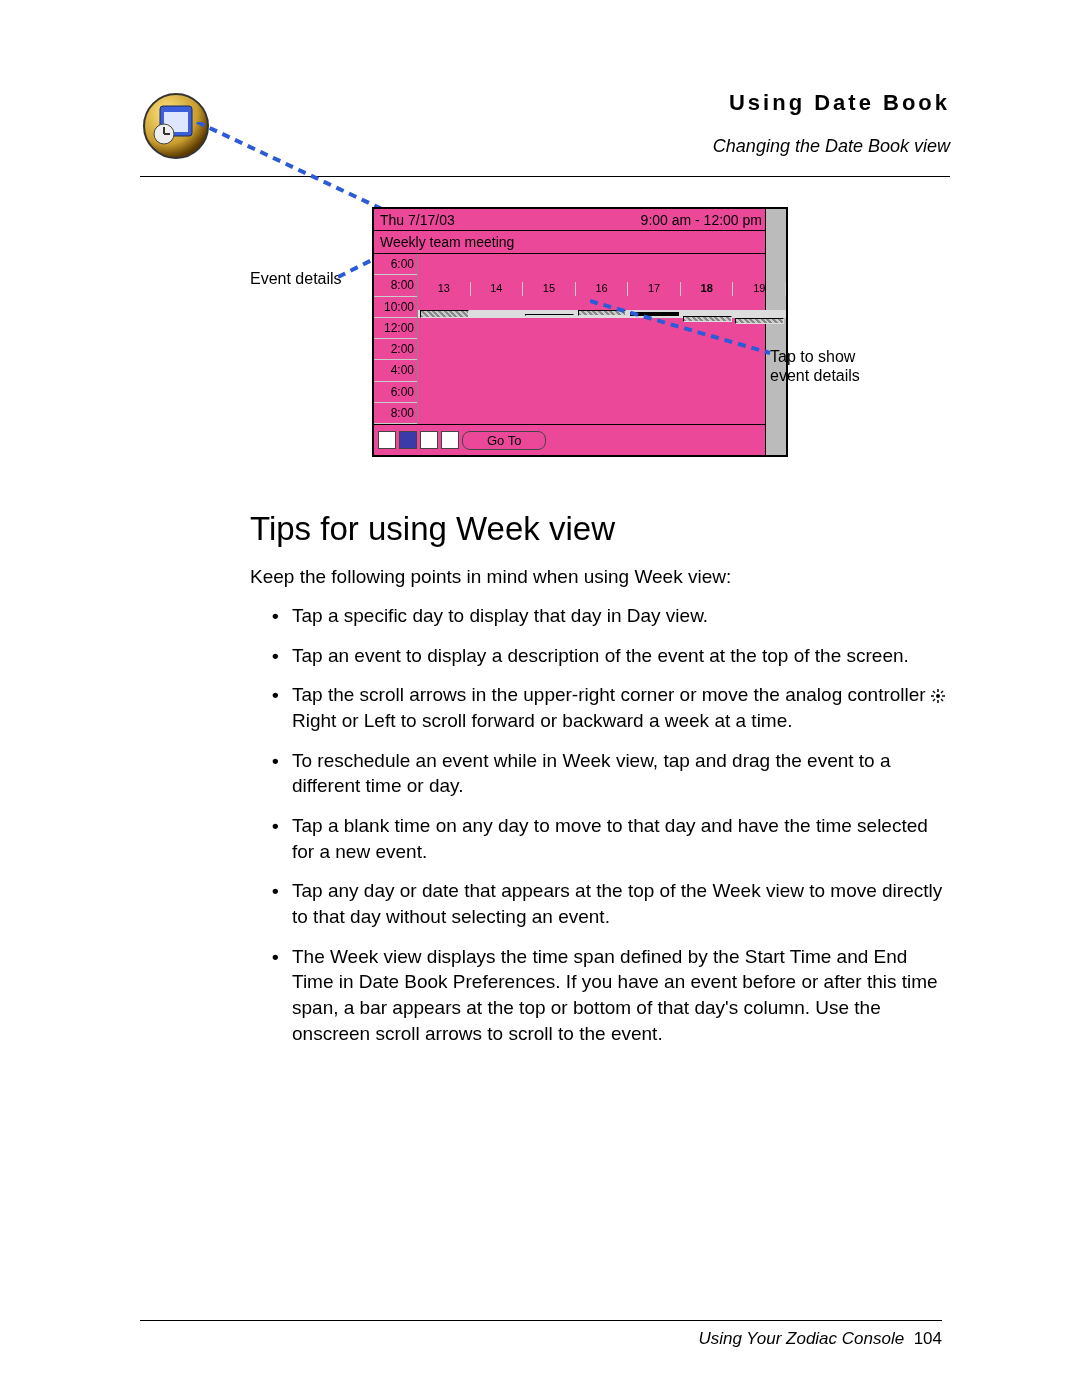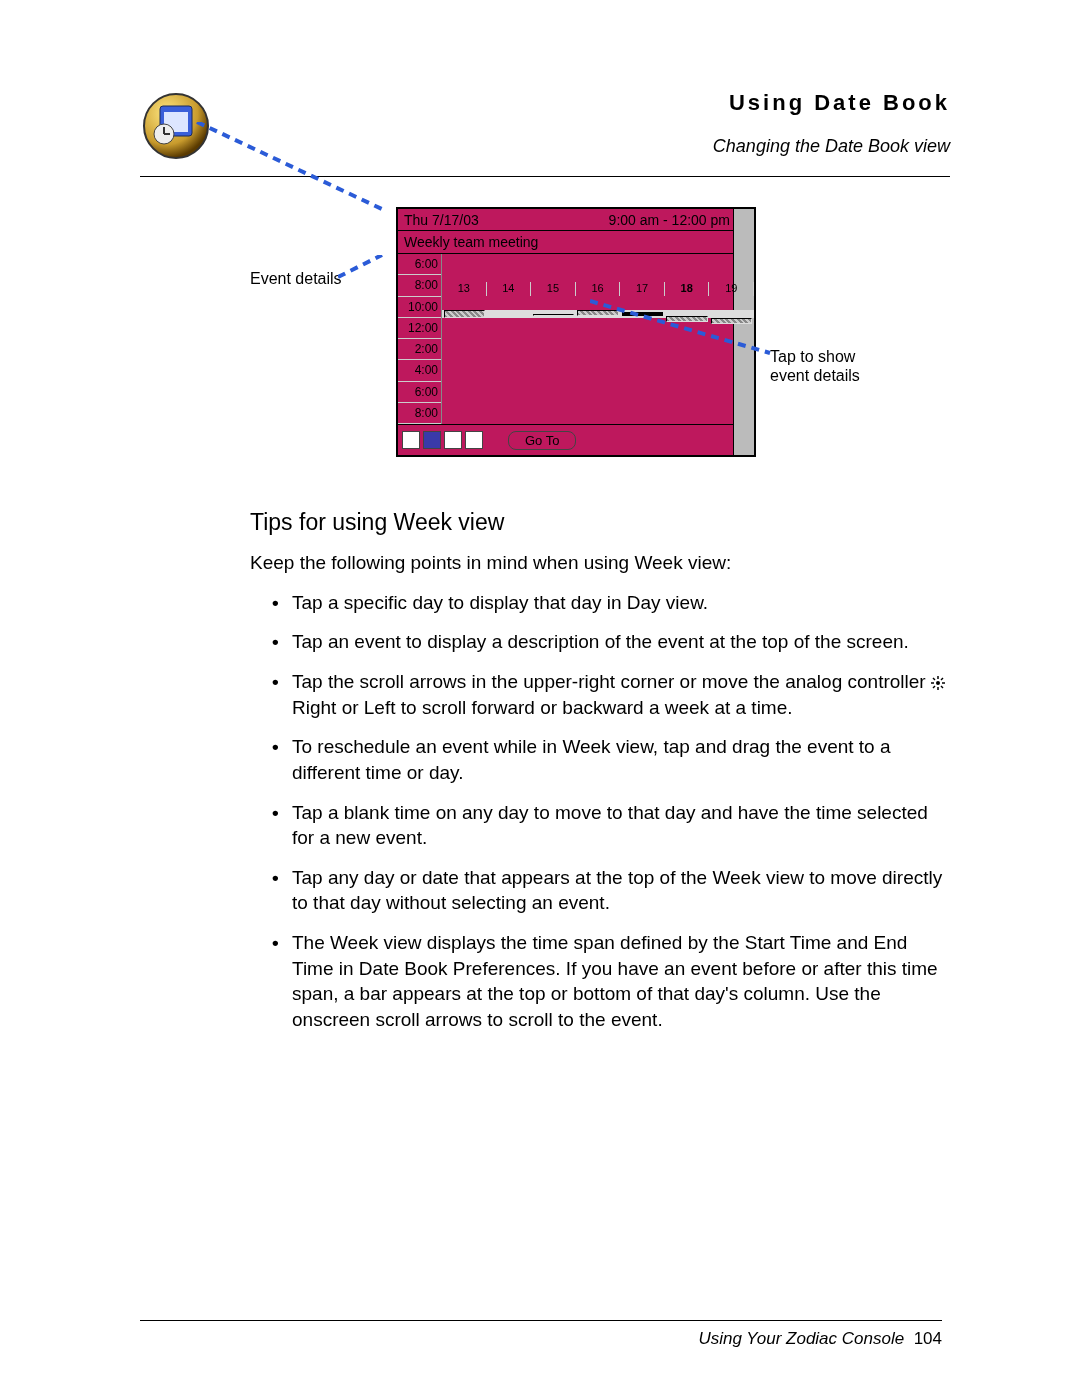--- a/index.html
+++ b/index.html
@@ -54,27 +54,27 @@
   }
   .callout {
     position: absolute;
     font-size: 16px;
     line-height: 1.2;
   }
   .callout.left { left: 110px; top: 62px; text-align: right; }
   .callout.right { left: 630px; top: 140px; }
   .screenshot {
     position: absolute;
-    left: 256px;
+    left: 232px;
     top: 0;
-    width: 360px;
+    width: 416px;
     height: 250px;
     border: 2px solid #000;
     box-sizing: border-box;
-    background: #be185d;
+    background: #ec4899;
     font-size: 14px;
   }
   .ss-row1 {
     height: 22px;
     border-bottom: 1px solid #000;
     display: flex;
     justify-content: space-between;
     align-items: center;
     padding: 0 24px 0 6px;
     box-sizing: border-box;
@@ -157,33 +157,32 @@
   .tinybtn {
     width: 16px; height: 16px;
     border: 1px solid #444;
     background: #fff;
     display: inline-block;
   }
   .tinybtn.sel { background: #3a3aa9; }
   .goto {
     border: 1px solid #444;
     border-radius: 8px;
-    padding: 0 16px;
+    padding: 0 24px;
     font-size: 13px;
     height: 17px;
     line-height: 17px;
-    margin-left: 22px;
   }
   .content {
     margin-left: 110px;
     font-size: 19px;
     line-height: 1.35;
   }
   .section-title {
-    font-size: 23px;
+    font-size: 33px;
     margin: 10px 0 12px 0;
     font-weight: normal;
   }
   .intro {
     margin: 0 0 14px 0;
   }
   ul.bullets {
     list-style: none;
     padding: 0;
     margin: 0 0 0 22px;

